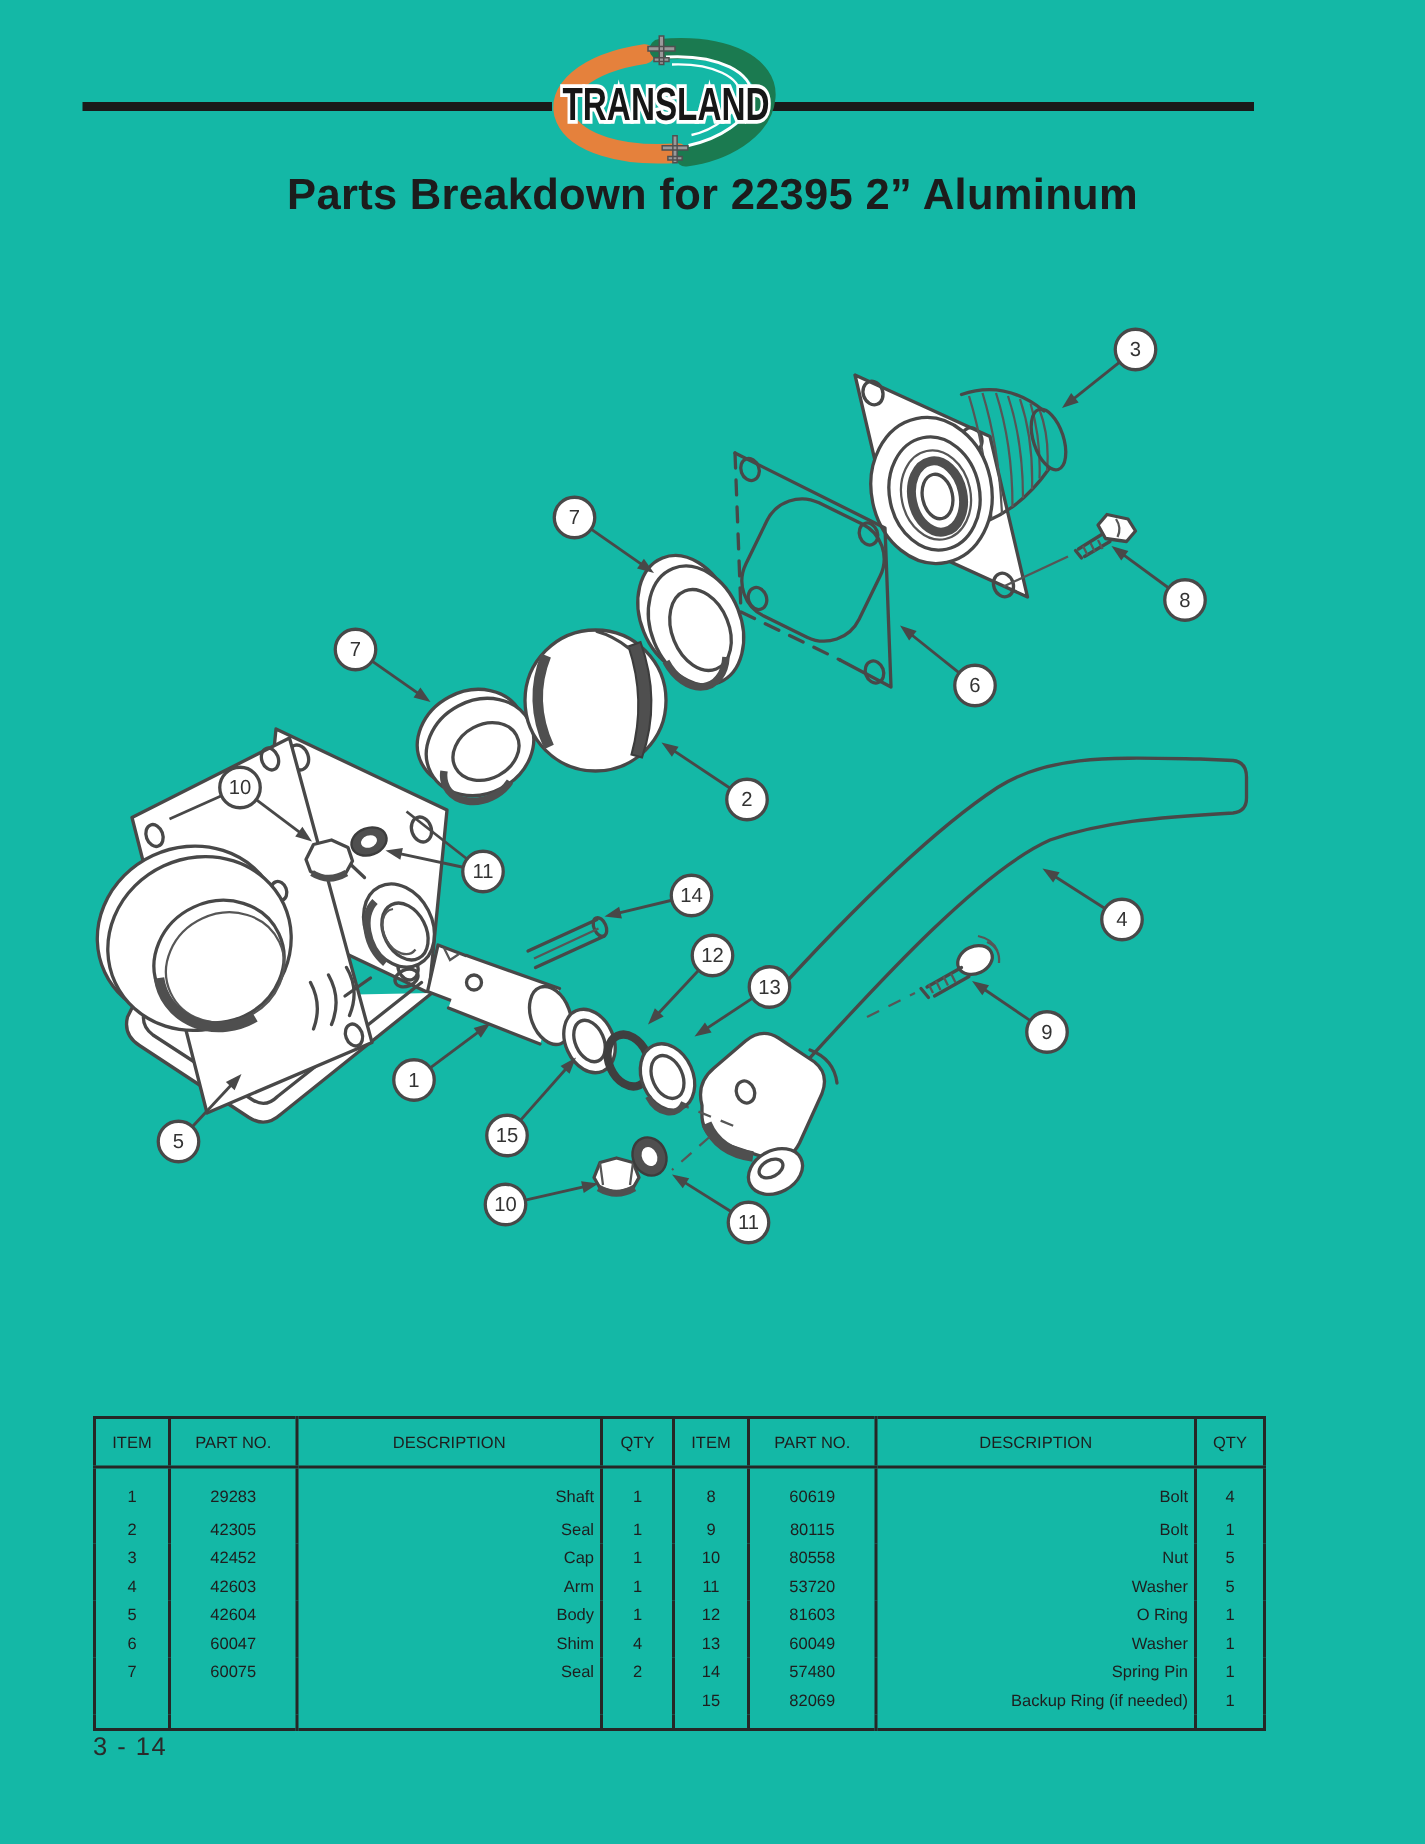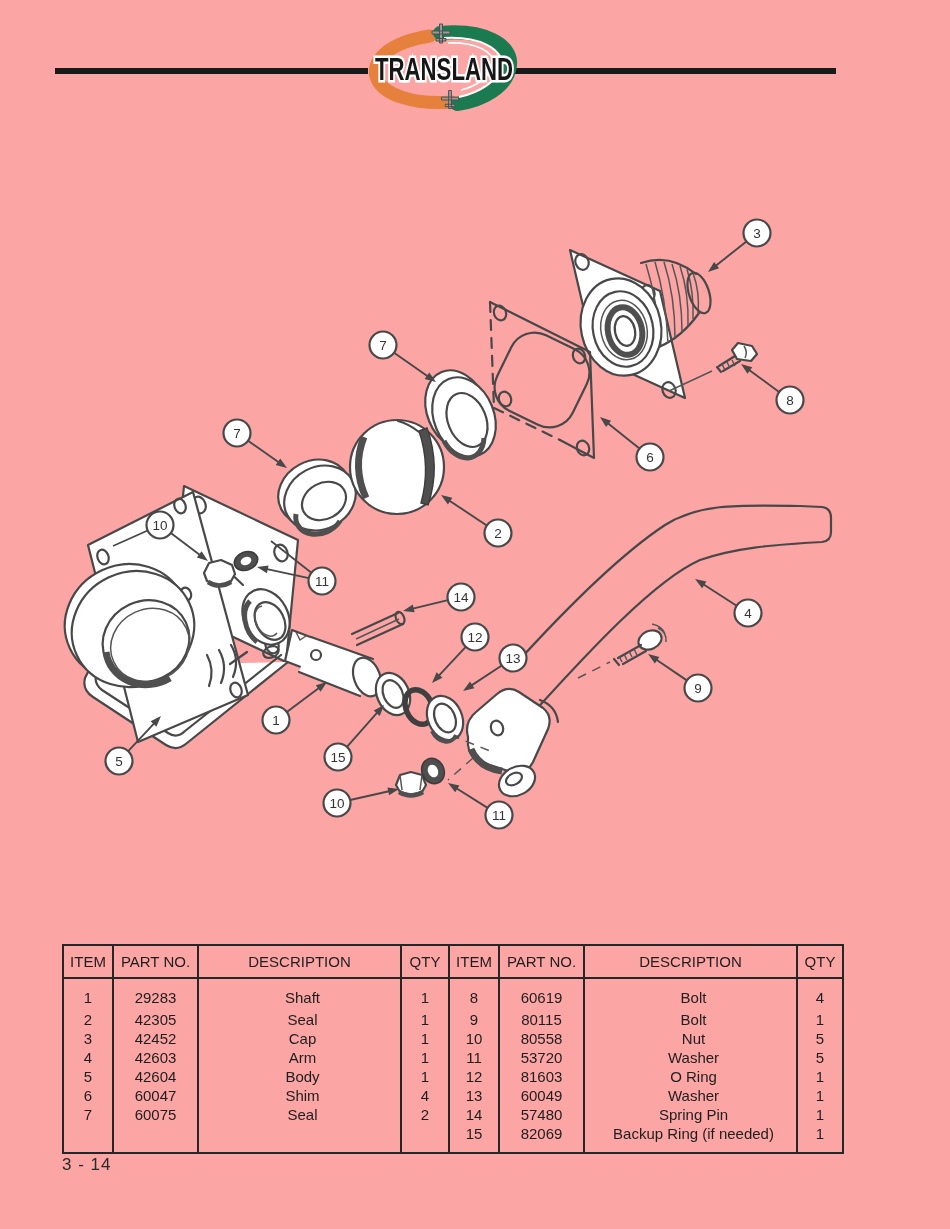--- a/index.html
+++ b/index.html
@@ -1,45 +1,45 @@
 <!DOCTYPE html>
 <html><head>
 <meta charset="utf-8">
 <style>
   html,body{margin:0;padding:0;background:#e8e8e8;}
   .page{
     position:relative;width:950px;height:1229px;margin:0 auto;
-    background:#fca5a5;overflow:hidden;
+    background:#14b8a6;overflow:hidden;
     font-family:"Liberation Sans",sans-serif;color:#1e1e1e;
   }
   .hdr-svg{position:absolute;left:0;top:12px;width:950px;height:112px;}
   .title{
     position:absolute;left:0;top:112px;width:950px;text-align:center;
     font-size:29px;font-weight:bold;line-height:37px;color:#1c1c1c;
     letter-spacing:0.2px;
   }
   .diagram-svg{position:absolute;left:0;top:195px;width:950px;height:715px;}
   .diagram-svg path,.diagram-svg ellipse,.diagram-svg circle,.diagram-svg line,.diagram-svg polygon{
     vector-effect:none;
   }
   .ln{fill:none;stroke:#484848;stroke-width:2.2;stroke-linecap:round;stroke-linejoin:round;}
   .lnw{fill:#ffffff;stroke:#484848;stroke-width:2.2;stroke-linecap:round;stroke-linejoin:round;}
   .thin{fill:none;stroke:#565656;stroke-width:1.5;}
   .dk{fill:none;stroke:#4f4f4f;}
   .parts{
     position:absolute;left:62px;top:944px;width:780px;
     border-collapse:collapse;table-layout:fixed;
     border:2.5px solid #262626;
-    font-size:15px;color:#1e1e1e;
+    font-size:11px;color:#1e1e1e;
   }
   .parts th{font-weight:normal;height:31px;text-align:center;padding:0 2px;}
   .parts thead th{border-bottom:2.5px solid #262626;}
   .parts th.vd,.parts td.vd{border-left:2px solid #262626;}
   .parts td{height:19px;padding:0 4px;text-align:center;overflow:hidden;white-space:nowrap;}
-  .parts td.l{text-align:center;padding-left:10px;}
+  .parts td.l{text-align:right;padding-left:10px;}
   .parts tr.first td{padding-top:6px;height:25px;}
   .parts tr.sp td{height:9px;}
   .pageno{
     position:absolute;left:62px;top:1155px;width:780px;
     font-size:17px;color:#2a2a2a;letter-spacing:1px;
   }
 </style>
 </head>
 <body>
 
@@ -59,20 +59,21 @@
         <path d="M -1.5,-10 L 1.5,-10 L 1.5,9 L -1.5,9 Z M -9,-3 L 9,-3 L 9,0 L -9,0 Z M -5,4.5 L 5,4.5 L 5,7 L -5,7 Z" fill="#9a9a9a" stroke="#4f4f4f" stroke-width="1"></path>
       </g>
       <g transform="translate(450,88) scale(0.95)">
         <path d="M -1.5,-10 L 1.5,-10 L 1.5,9 L -1.5,9 Z M -9,-3 L 9,-3 L 9,0 L -9,0 Z M -5,4.5 L 5,4.5 L 5,7 L -5,7 Z" fill="#9a9a9a" stroke="#4f4f4f" stroke-width="1"></path>
       </g>
       <text x="444" y="68" text-anchor="middle" font-family="Liberation Sans, sans-serif" font-size="31" font-weight="bold" fill="#161616" stroke="#ffffff" stroke-width="5" paint-order="stroke" textLength="138" lengthAdjust="spacingAndGlyphs">TRANSLAND</text>
     </g>
   </svg>
 
   <div class="title">
+    <div>Parts Breakdown for 22395 2” Aluminum</div>
   </div>
 
   <svg id="diagram-svg" class="diagram-svg" viewBox="0 195 950 715">
 
     <g>
       <path class="lnw" d="M 184,486 L 298,540 L 286,662 L 172,608 Z"></path>
       <ellipse class="ln" cx="199" cy="505" rx="6.5" ry="8.5" transform="rotate(-20 199 505)"></ellipse>
       <ellipse class="ln" cx="281" cy="553" rx="6.5" ry="8.5" transform="rotate(-20 281 553)"></ellipse>
       <ellipse class="ln" cx="272" cy="645" rx="6.5" ry="8.5" transform="rotate(-20 272 645)"></ellipse>
 

